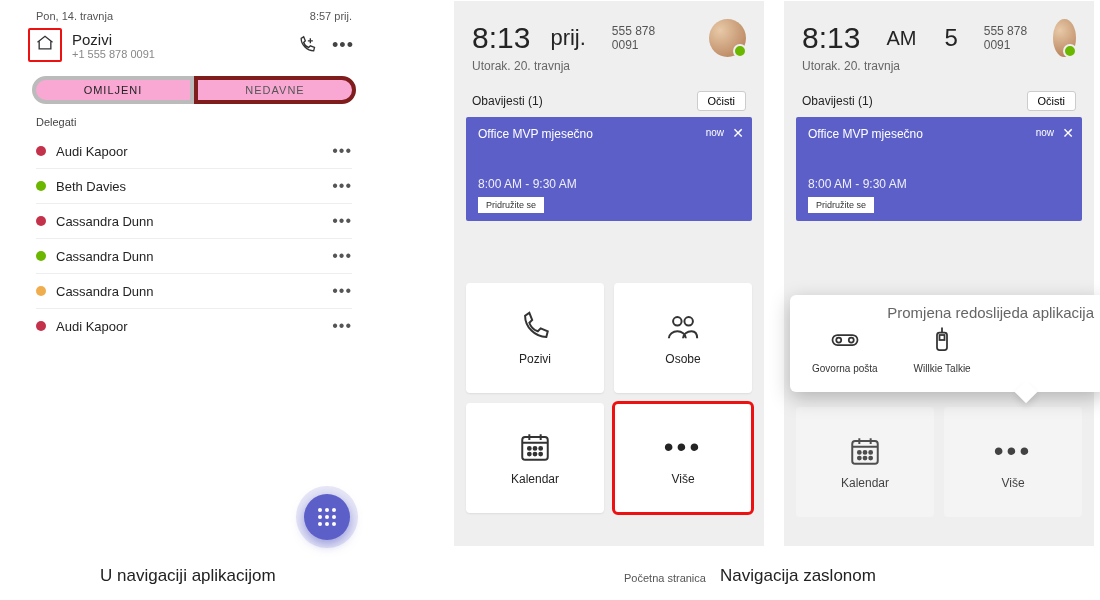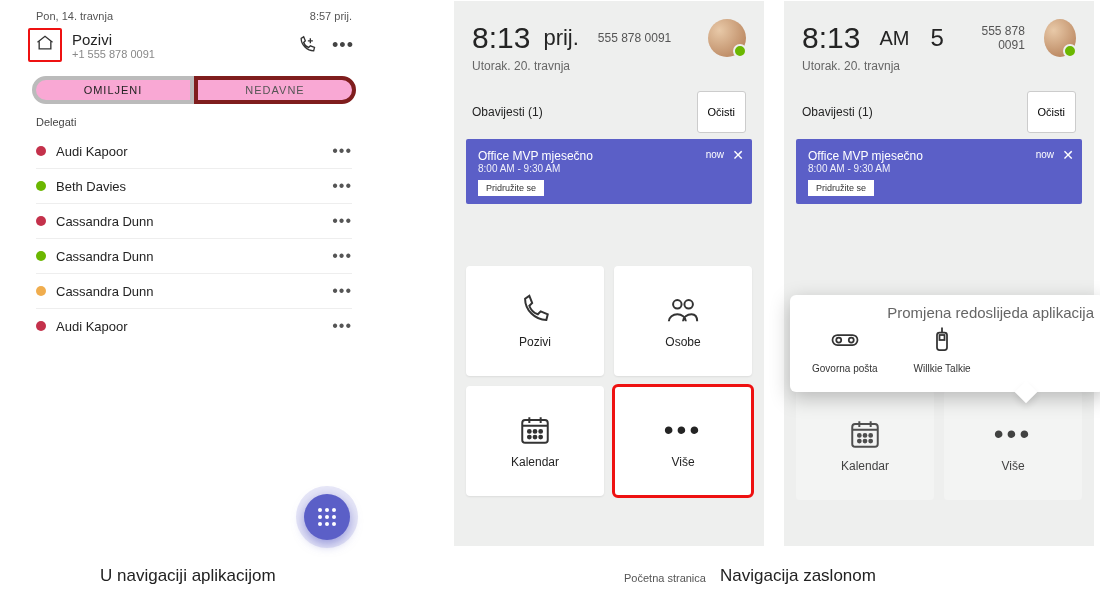--- a/index.html
+++ b/index.html
@@ -30,33 +30,33 @@
   .contact .name { flex:1; font-size:13px; }
   .contact .m { color:#555; font-size:16px; letter-spacing:1px;}
   .divider { height:1px; background:#eee; margin:0 22px; }
   .fab { position:absolute; right:24px; bottom:14px; width:46px; height:46px; border-radius:50%; background:#5b5fc7; box-shadow:0 4px 12px rgba(91,95,199,.6), 0 0 0 8px rgba(91,95,199,.15); display:flex; align-items:center; justify-content:center; }
   .fab .grid { display:grid; grid-template-columns:repeat(3,4px); gap:3px; }
   .fab .grid span { width:4px; height:4px; background:#fff; border-radius:50%; }
   
   .phone { width:310px; height:545px; background:#eeefee; top:1px; }
   .phone2 { left:454px; }
   .p-head { padding:18px 18px 10px; }
-  .clock-row { display:flex; align-items:center; gap:19px;text-align:right; }
+  .clock-row { display:flex; align-items:center; gap:26px; }
   .clock { font-size:30px; font-weight:300; }
   .ampm{ font-size:22px; margin-left:-6px;}
   .pnum { font-size:12px; color:#555; }
   .avatar { width:38px; height:38px; border-radius:50%; background: radial-gradient(circle at 30% 30%, #e8c9a8, #b07850); margin-left:auto; position:relative;}
   .avatar::after{content:""; position:absolute; right:-1px; bottom:-1px; width:10px; height:10px; border-radius:50%; background:#6bb700; border:2px solid #eeefee;}
   .date2 { font-size:12px; color:#666; margin-top:2px; }
   .notif-row { display:flex; justify-content:space-between; align-items:center; padding:8px 18px 6px; }
   .notif-row .lbl { font-size:12px; }
-  .clear-btn { font-size:11px; padding:14px 10px; border:1px solid #ccc; background:#fff; border-radius:3px;}
+  .clear-btn { font-size:11px; padding:3px 10px; border:1px solid #ccc; background:#fff; border-radius:3px;}
   .card-event { margin:0 12px; background:#5b5fc7; color:#fff; padding:10px 12px 8px; border-radius:2px; position:relative;}
   .card-event .ev-title { font-size:12px; }
-  .card-event .ev-time { font-size:10px; opacity:.9; }
+  .card-event .ev-time { font-size:12px; opacity:.9;margin-top:36px; }
   .card-event .ev-now { position:absolute; right:28px; top:10px; font-size:10px;}
   .card-event .ev-x { position:absolute; right:8px; top:8px; font-size:14px;}
   .join-btn { background:#fff; color:#333; font-size:9px; padding:3px 8px; border:none; border-radius:0; margin-top:6px;}
   .tile-grid { display:grid; grid-template-columns:1fr 1fr; gap:10px; padding:12px; margin-top:50px;}
   .tile { background:#fff; border-radius:4px; height:110px; display:flex; flex-direction:column; align-items:center; justify-content:center; gap:8px; box-shadow:0 1px 2px rgba(0,0,0,.08);}
   .tile svg { width:34px; height:34px; }
   .tile .lbl { font-size:12px; }
   .tile.hl { outline:3px solid #e11; outline-offset:-1px;}
   .tile.dots .d3 { font-size:28px; letter-spacing:3px; line-height:34px;}
   

